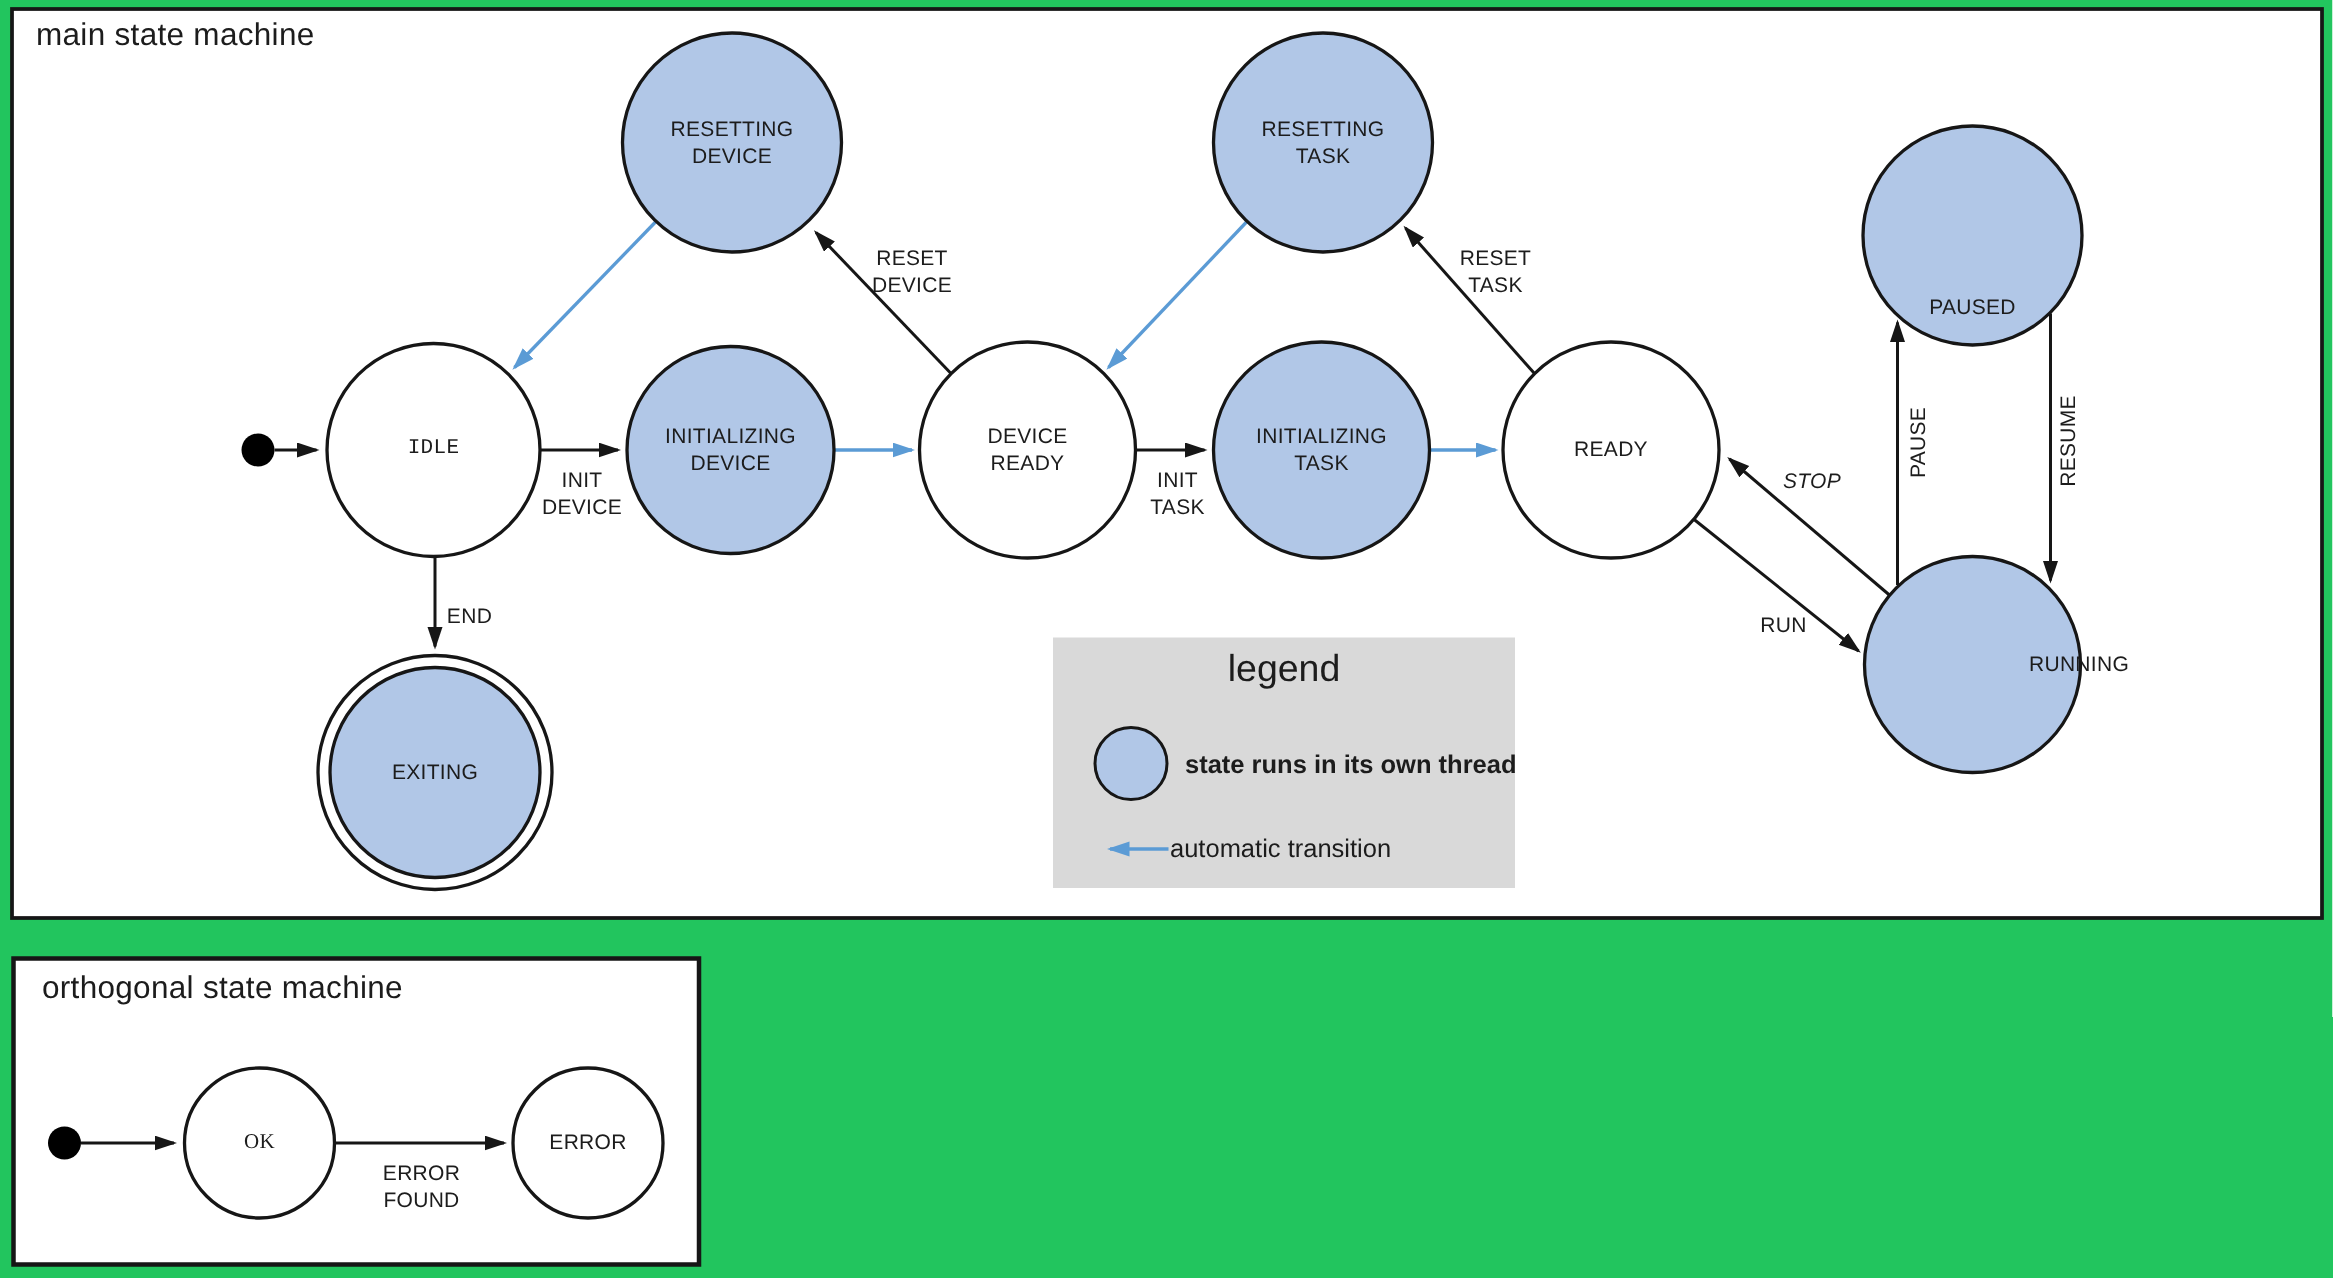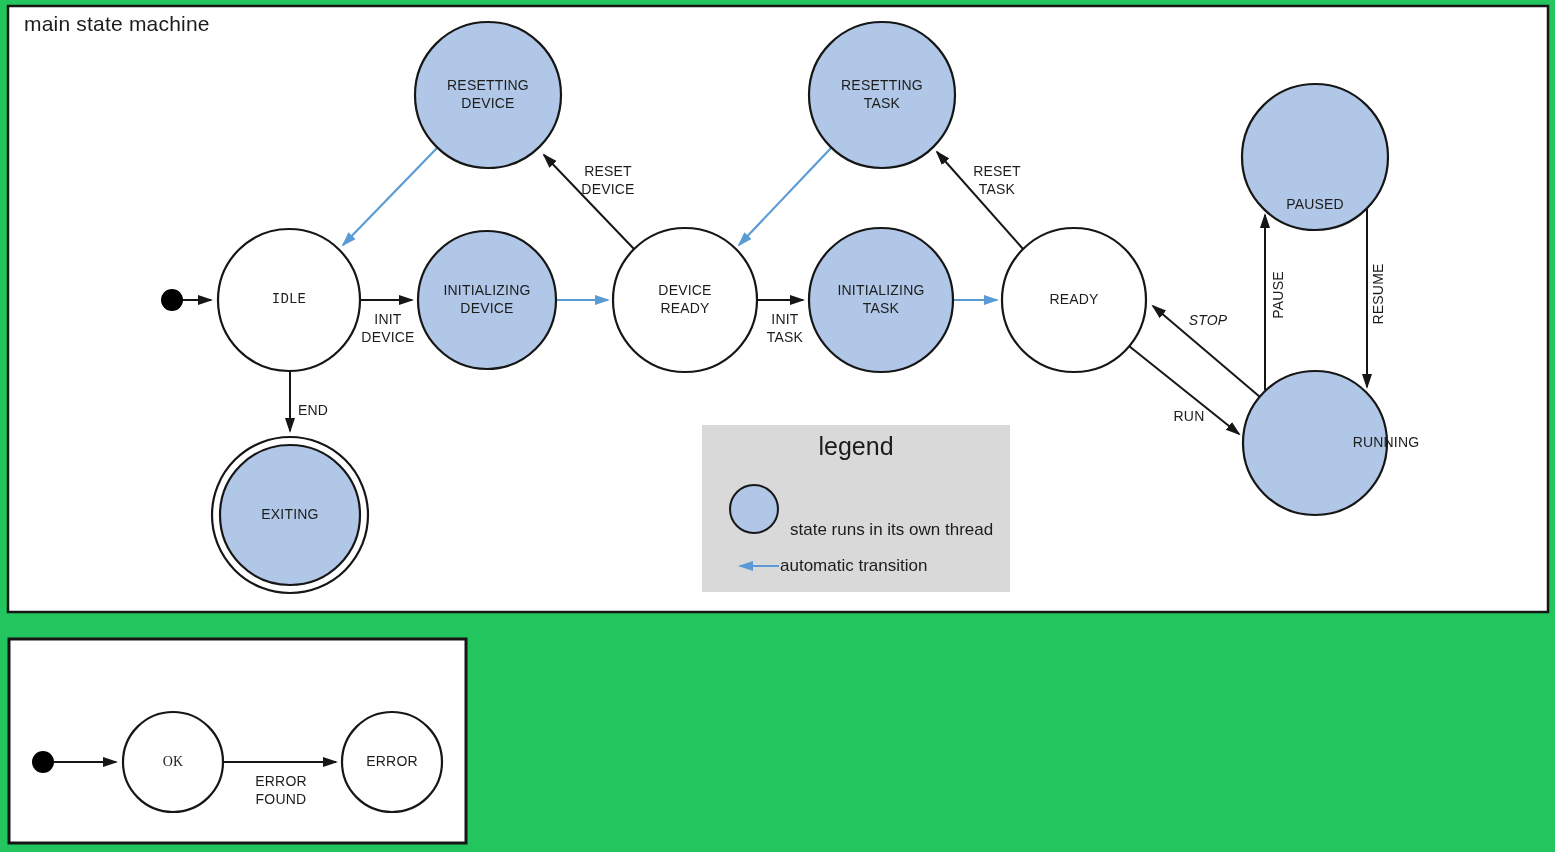--- a/index.html
+++ b/index.html
@@ -81,20 +81,21 @@
     <circle cx="290" cy="515" r="78" fill="#ffffff" stroke="#161616" stroke-width="2.2"></circle>
     <circle cx="290" cy="515" r="70" stroke="#161616" stroke-width="2.2" fill="#b1c7e7"></circle>
 
     <line x1="54" y1="762" x2="116" y2="762" stroke="#161616" stroke-width="2" marker-end="url(#ah-black)"></line>
     <line x1="223" y1="762" x2="336" y2="762" stroke="#161616" stroke-width="2" marker-end="url(#ah-black)"></line>
     <circle cx="173" cy="762" r="50" fill="#ffffff" stroke="#161616" stroke-width="2.2"></circle>
     <circle cx="392" cy="762" r="50" fill="#ffffff" stroke="#161616" stroke-width="2.2"></circle>
   </svg>
 
   <div class="box-title" style="left:24px; top:12px;">main state machine</div>
+  <div class="box-title" style="left:28px; top:647px;">orthogonal state machine</div>
 
   <div class="lbl" style="left:289px; top:300px;font-family:Liberation Mono, monospace;">IDLE</div>
   <div class="lbl" style="left:488px; top:95px;">RESETTING
 DEVICE</div>
   <div class="lbl" style="left:487px; top:300px;">INITIALIZING
 DEVICE</div>
   <div class="lbl" style="left:685px; top:300px;">DEVICE
 READY</div>
   <div class="lbl" style="left:882px; top:95px;">RESETTING
 TASK</div>
@@ -113,21 +114,21 @@
 TASK</div>
   <div class="lbl" style="left:997px; top:181px;">RESET
 TASK</div>
   <div class="lbl" style="left:313px; top:411px;">END</div>
   <div class="lbl" style="left:1169px; top:417px;margin-left:20px;">RUN</div>
   <div class="lbl" style="left:1208px; top:321px;font-style:italic;">STOP</div>
   <div class="lbl vert" style="left:1279px; top:295px;">PAUSE</div>
   <div class="lbl vert" style="left:1379px; top:294px;">RESUME</div>
 
   <div class="legend-title" style="left:856px; top:432px;">legend</div>
-  <div class="legend-text" style="left:790px; top:530px;">state runs in its own thread</div>
+  <div class="legend-text" style="left:790px; top:510px;font-weight:bold;">state runs in its own thread</div>
   <div class="legend-text" style="left:780px; top:566px;">automatic transition</div>
 
   <div class="lbl" style="left:173px; top:762px;font-family:Liberation Serif, serif;">OK</div>
   <div class="lbl" style="left:392px; top:762px;">ERROR</div>
   <div class="lbl" style="left:281px; top:791px;">ERROR
 FOUND</div>
 
 </div>
 
 </body></html>

